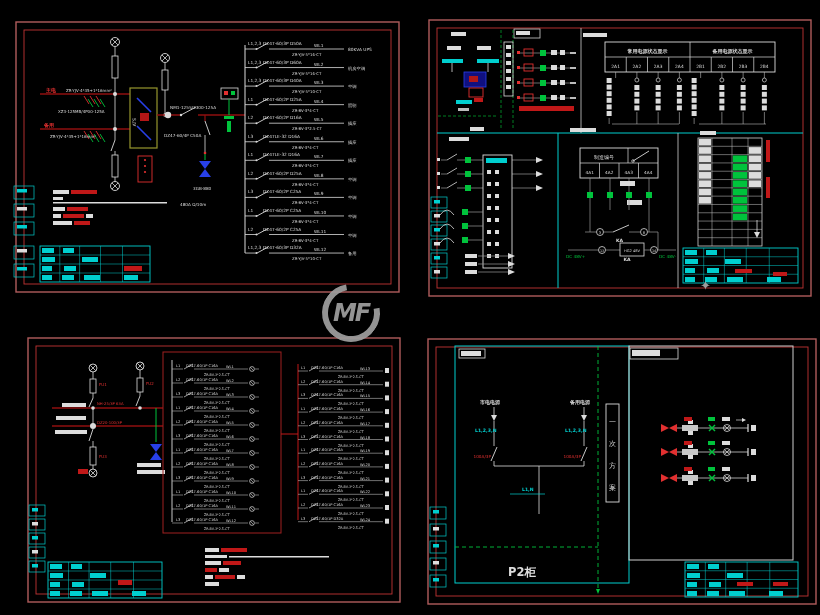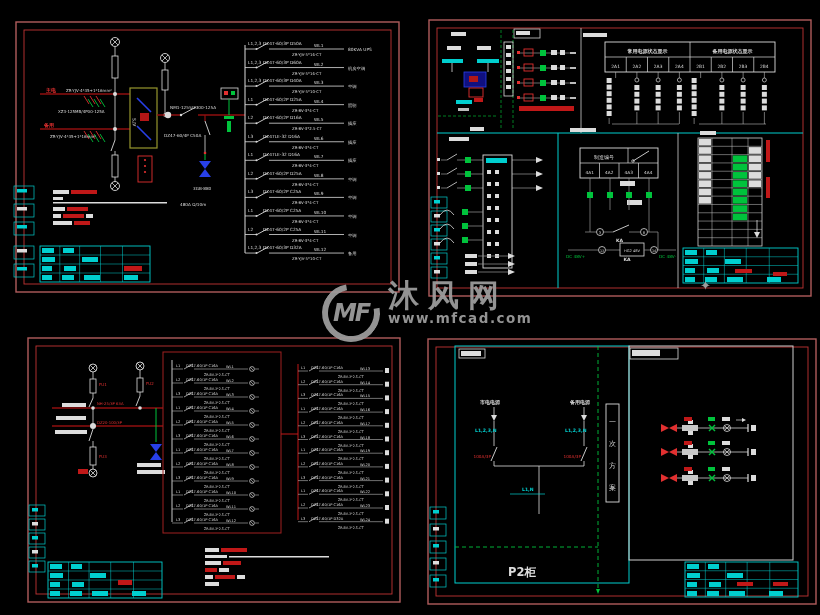--- a/index.html
+++ b/index.html
@@ -1144,18 +1144,14 @@
           </g>
         </g>
       </g>
     </svg>
 
   <div class="watermark">
     <div class="wm-logo">
       <span>MF</span>
     </div>
     <div class="wm-spark">✦</div>
-    <div class="wm-text">
-      <div class="wm-name">沐风网</div>
-      <div class="wm-url">www.mfcad.com</div>
-    </div>
   </div>
 </div>
 
 </body></html>

